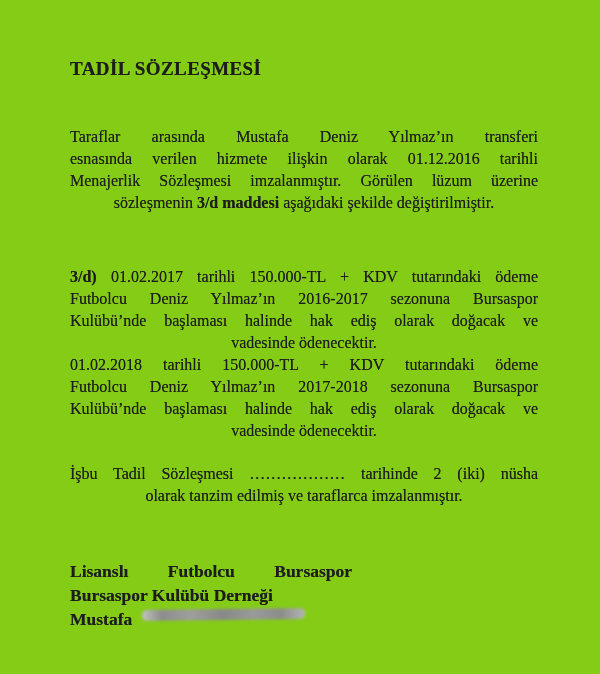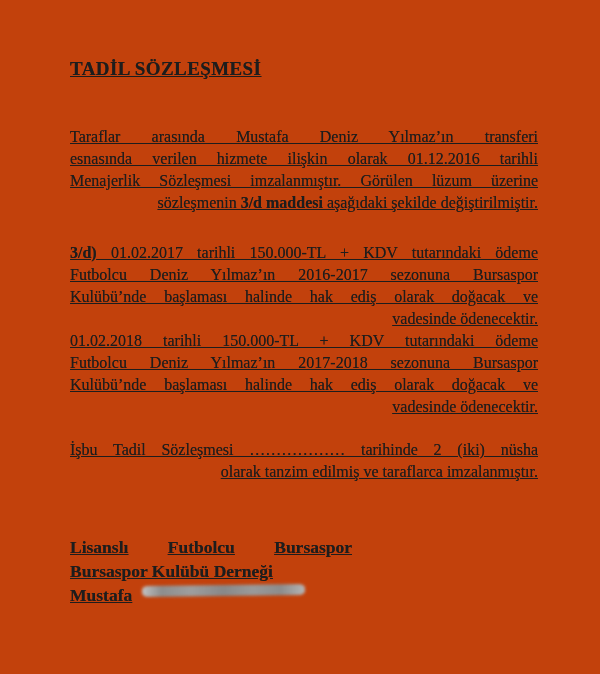--- a/index.html
+++ b/index.html
@@ -7,50 +7,49 @@
     padding: 0;
     width: 600px;
     height: 674px;
     overflow: hidden;
     background: #ffffff;
   }
   .page {
     position: relative;
     width: 600px;
     height: 674px;
-    background: #c2410c;
+    background: #84cc16;
     font-family: "Liberation Serif", serif;
     color: #1d1d1d;
     box-sizing: border-box;
     padding: 57px 62px 0 70px;
     text-shadow: 0 0 0.4px rgba(25,25,25,0.65);
-    text-decoration: underline;
   }
   .doc-title {
     font-size: 19px;
     line-height: 23px;
     font-weight: bold;
     letter-spacing: 0.4px;
     margin: 0;
   }
   .para {
     font-size: 16px;
     line-height: 22px;
   }
   .para .line {
     text-align: justify;
     text-align-last: justify;
     white-space: nowrap;
   }
   .para .line.last {
-    text-align: right;
+    text-align: center;
     text-align-last: auto;
   }
   .p1 { margin-top: 46px; }
-  .p2 { margin-top: 28px; }
+  .p2 { margin-top: 52px; }
   .p3 { }
   .p4 { margin-top: 21px; }
   b { font-weight: bold; }
   .signature {
     margin-top: 52px;
     font-weight: bold;
     font-size: 17.5px;
     line-height: 24px;
   }
   .sig-line1 {

